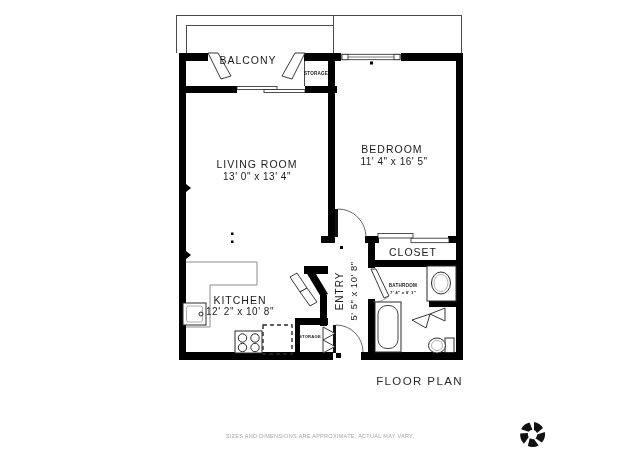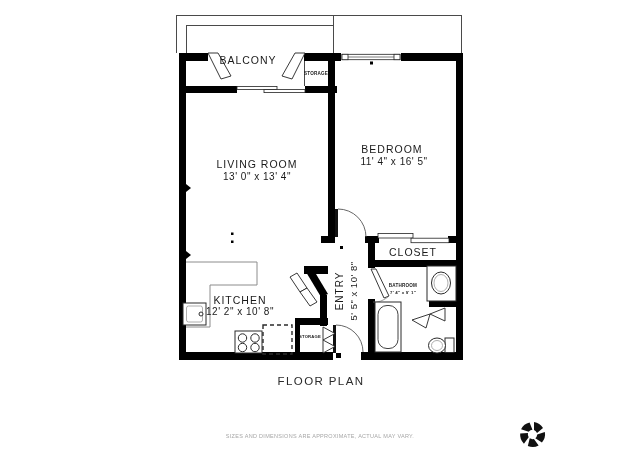--- a/index.html
+++ b/index.html
@@ -3,21 +3,21 @@
 <meta charset="utf-8">
 <style>
   html,body{margin:0;padding:0;background:#ffffff;}
   .page{position:relative;width:575px;height:452px;background:#fff;overflow:hidden;
         font-family:"Liberation Sans",sans-serif;}
   .plan-svg{position:absolute;left:0;top:0;}
   svg text{fill:#1a1a1a;font-family:"Liberation Sans",sans-serif;}
   .room-name{font-weight:500;letter-spacing:1px;}
   .room-dims{font-weight:400;letter-spacing:.5px;}
   .tiny-label{font-weight:600;letter-spacing:.2px;}
-  .caption{position:absolute;left:179px;top:375px;width:284px;text-align:center;
+  .caption{position:absolute;left:179px;top:375px;width:284px;text-align:right;
            font-size:11.5px;letter-spacing:1.4px;color:#2b2b2b;font-weight:500;}
   .disclaimer{position:absolute;left:0;top:433px;width:1280px;transform:scale(.5);
               transform-origin:0 0;text-align:center;font-size:11px;letter-spacing:.6px;
               color:#a6a6a6;}
   .logos{position:absolute;left:512px;top:406px;width:128px;height:46px;}
   .mp-icon{position:absolute;left:6px;top:14px;}
   .mp-word{position:absolute;left:37px;top:17px;font-size:17.5px;font-weight:500;
            color:#3f3f3f;letter-spacing:.3px;z-index:1;}
   .mls-logo{position:absolute;left:70px;top:3px;z-index:2;}
 </style>

